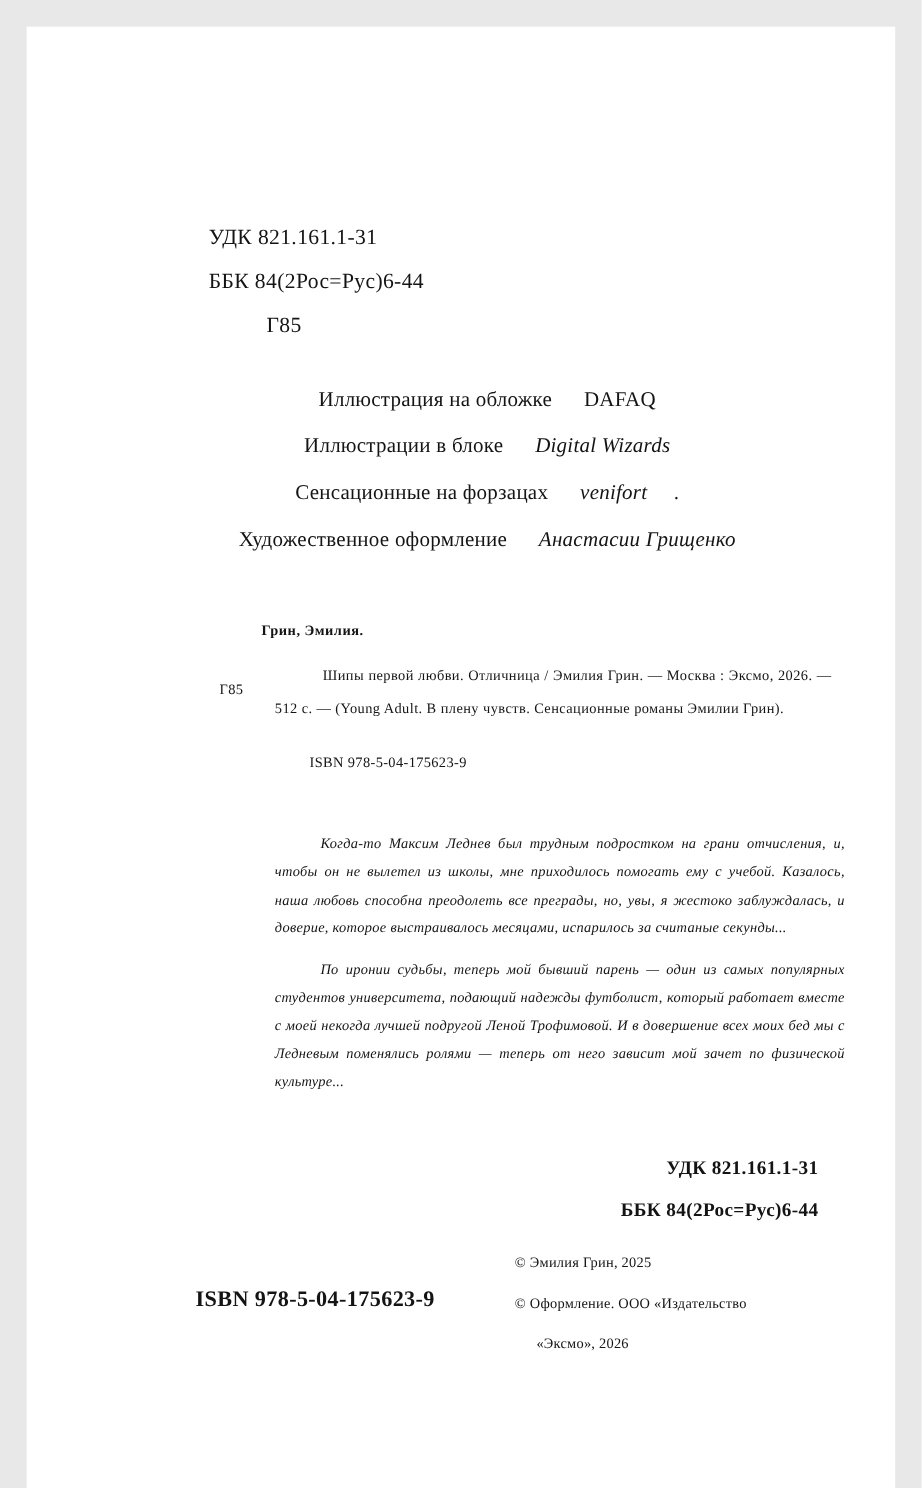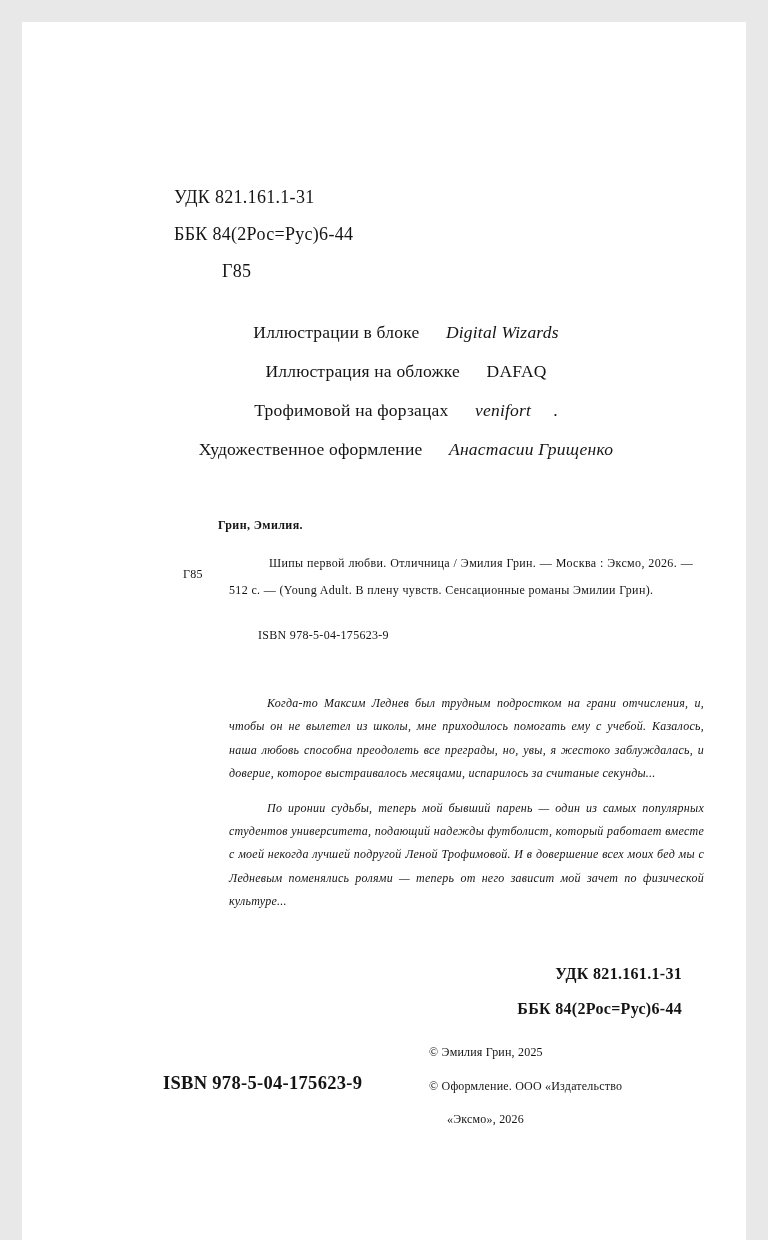--- a/index.html
+++ b/index.html
@@ -123,27 +123,27 @@
 <div class="page">
 
   <div class="top-codes">
     <div>УДК 821.161.1-31</div>
     <div>ББК 84(2Рос=Рус)6-44</div>
     <div class="sign">Г85</div>
   </div>
 
   <div class="credits">
     <div>
+      <span>Иллюстрация на обложке </span><span>DAFAQ</span>
+    </div>
+    <div>
       <span>Иллюстрации в блоке </span><span class="emph-italic">Digital Wizards</span>
     </div>
     <div>
-      <span>Иллюстрация на обложке </span><span>DAFAQ</span>
-    </div>
-    <div>
-      <span>Трофимовой на форзацах </span><span class="emph-italic">venifort</span><span>.</span>
+      <span>Сенсационные на форзацах </span><span class="emph-italic">venifort</span><span>.</span>
     </div>
     <div>
       <span>Художественное оформление </span><span class="emph-italic">Анастасии Грищенко</span>
     </div>
   </div>
 
   <div class="biblio">
     <div class="biblio-author">Грин, Эмилия.</div>
     <div class="biblio-entry">
       <span class="biblio-code">Г85</span>

